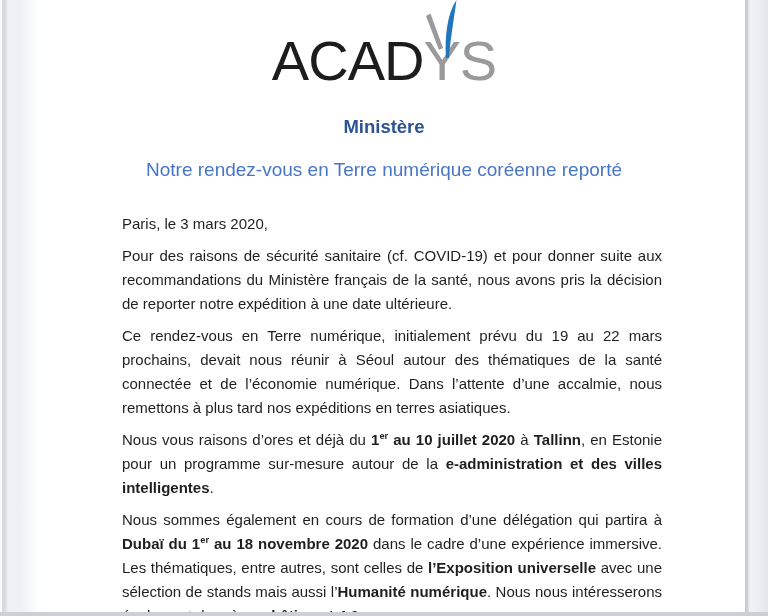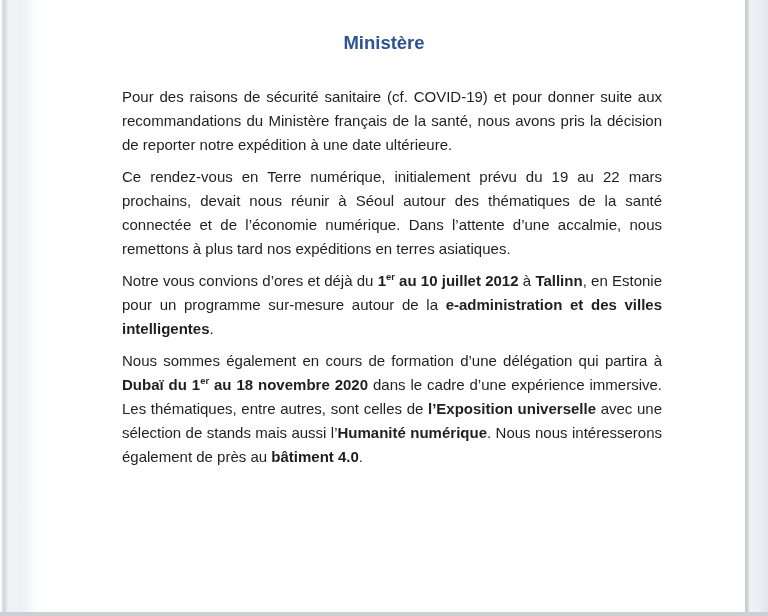--- a/index.html
+++ b/index.html
@@ -80,26 +80,37 @@
 </style>
 </head>
 <body style="--c-heading: #2e5395; --c-subheading: #4876c6; --c-body: #1f1f1f; --c-logo-dark: #1d1d1f; --c-logo-light: #9a9a9c; --c-logo-blue: #2176bc;">
 
 <div class="edge-left"></div>
 <div class="edge-right"></div>
 <div class="bottom-line"></div>
 
 <div class="doc">
 
+  <div class="logo-row">
+    <div class="logo">
+      <span class="logo-dark">ACAD</span><span class="logo-light">YS</span>
+      <svg class="logo-swoosh" viewBox="0 0 44 62" aria-hidden="true">
+        <path class="swoosh-arm" d="M8 16 L12.5 13.5 L25 48 L21 50 Z"></path>
+        <path class="swoosh-blade" d="M28 58 C26.5 36 29.5 13 38.5 0 C35.5 22 32 42 31 58 Z"></path>
+      </svg>
+    </div>
+  </div>
 
   <h1 class="heading">Ministère</h1>
 
+  <h2 class="subheading">Notre rendez-vous en Terre numérique coréenne reporté</h2>
 
   <div class="body-col">
+    <p class="dateline">Paris, le 3 mars 2020,</p>
     <div>
         <p class="para"><span>Pour des raisons de sécurité sanitaire (cf. COVID-19) et pour donner suite aux recommandations du Ministère français de la santé, nous avons pris la décision de reporter notre expédition à une date ultérieure.</span></p>
         <p class="para"><span>Ce rendez-vous en Terre numérique, initialement prévu du 19 au 22 mars prochains, devait nous réunir à Séoul autour des thématiques de la santé connectée et de l’économie numérique. Dans l’attente d’une accalmie, nous remettons à plus tard nos expéditions en terres asiatiques.</span></p>
-        <p class="para"><span>Notre vous convions d’ores et déjà du </span><b>1</b><sup style="font-weight: 700;">er</sup><b> au 10 juillet 2012</b><span> à </span><b>Tallinn</b><span>, en Estonie pour un programme sur-mesure autour de la </span><b>e-administration et des villes intelligentes</b><span>.</span></p>
+        <p class="para"><span>Nous vous raisons d’ores et déjà du </span><b>1</b><sup style="font-weight: 700;">er</sup><b> au 10 juillet 2020</b><span> à </span><b>Tallinn</b><span>, en Estonie pour un programme sur-mesure autour de la </span><b>e-administration et des villes intelligentes</b><span>.</span></p>
         <p class="para"><span>Nous sommes également en cours de formation d’une délégation qui partira à </span><b>Dubaï du 1</b><sup style="font-weight: 700;">er</sup><b> au 18 novembre 2020</b><span> dans le cadre d’une expérience immersive. Les thématiques, entre autres, sont celles de </span><b>l’Exposition universelle</b><span> avec une sélection de stands mais aussi l’</span><b>Humanité numérique</b><span>. Nous nous intéresserons également de près au </span><b>bâtiment 4.0</b><span>.</span></p>
       </div>
   </div>
 
 </div>
 
 </body></html>

